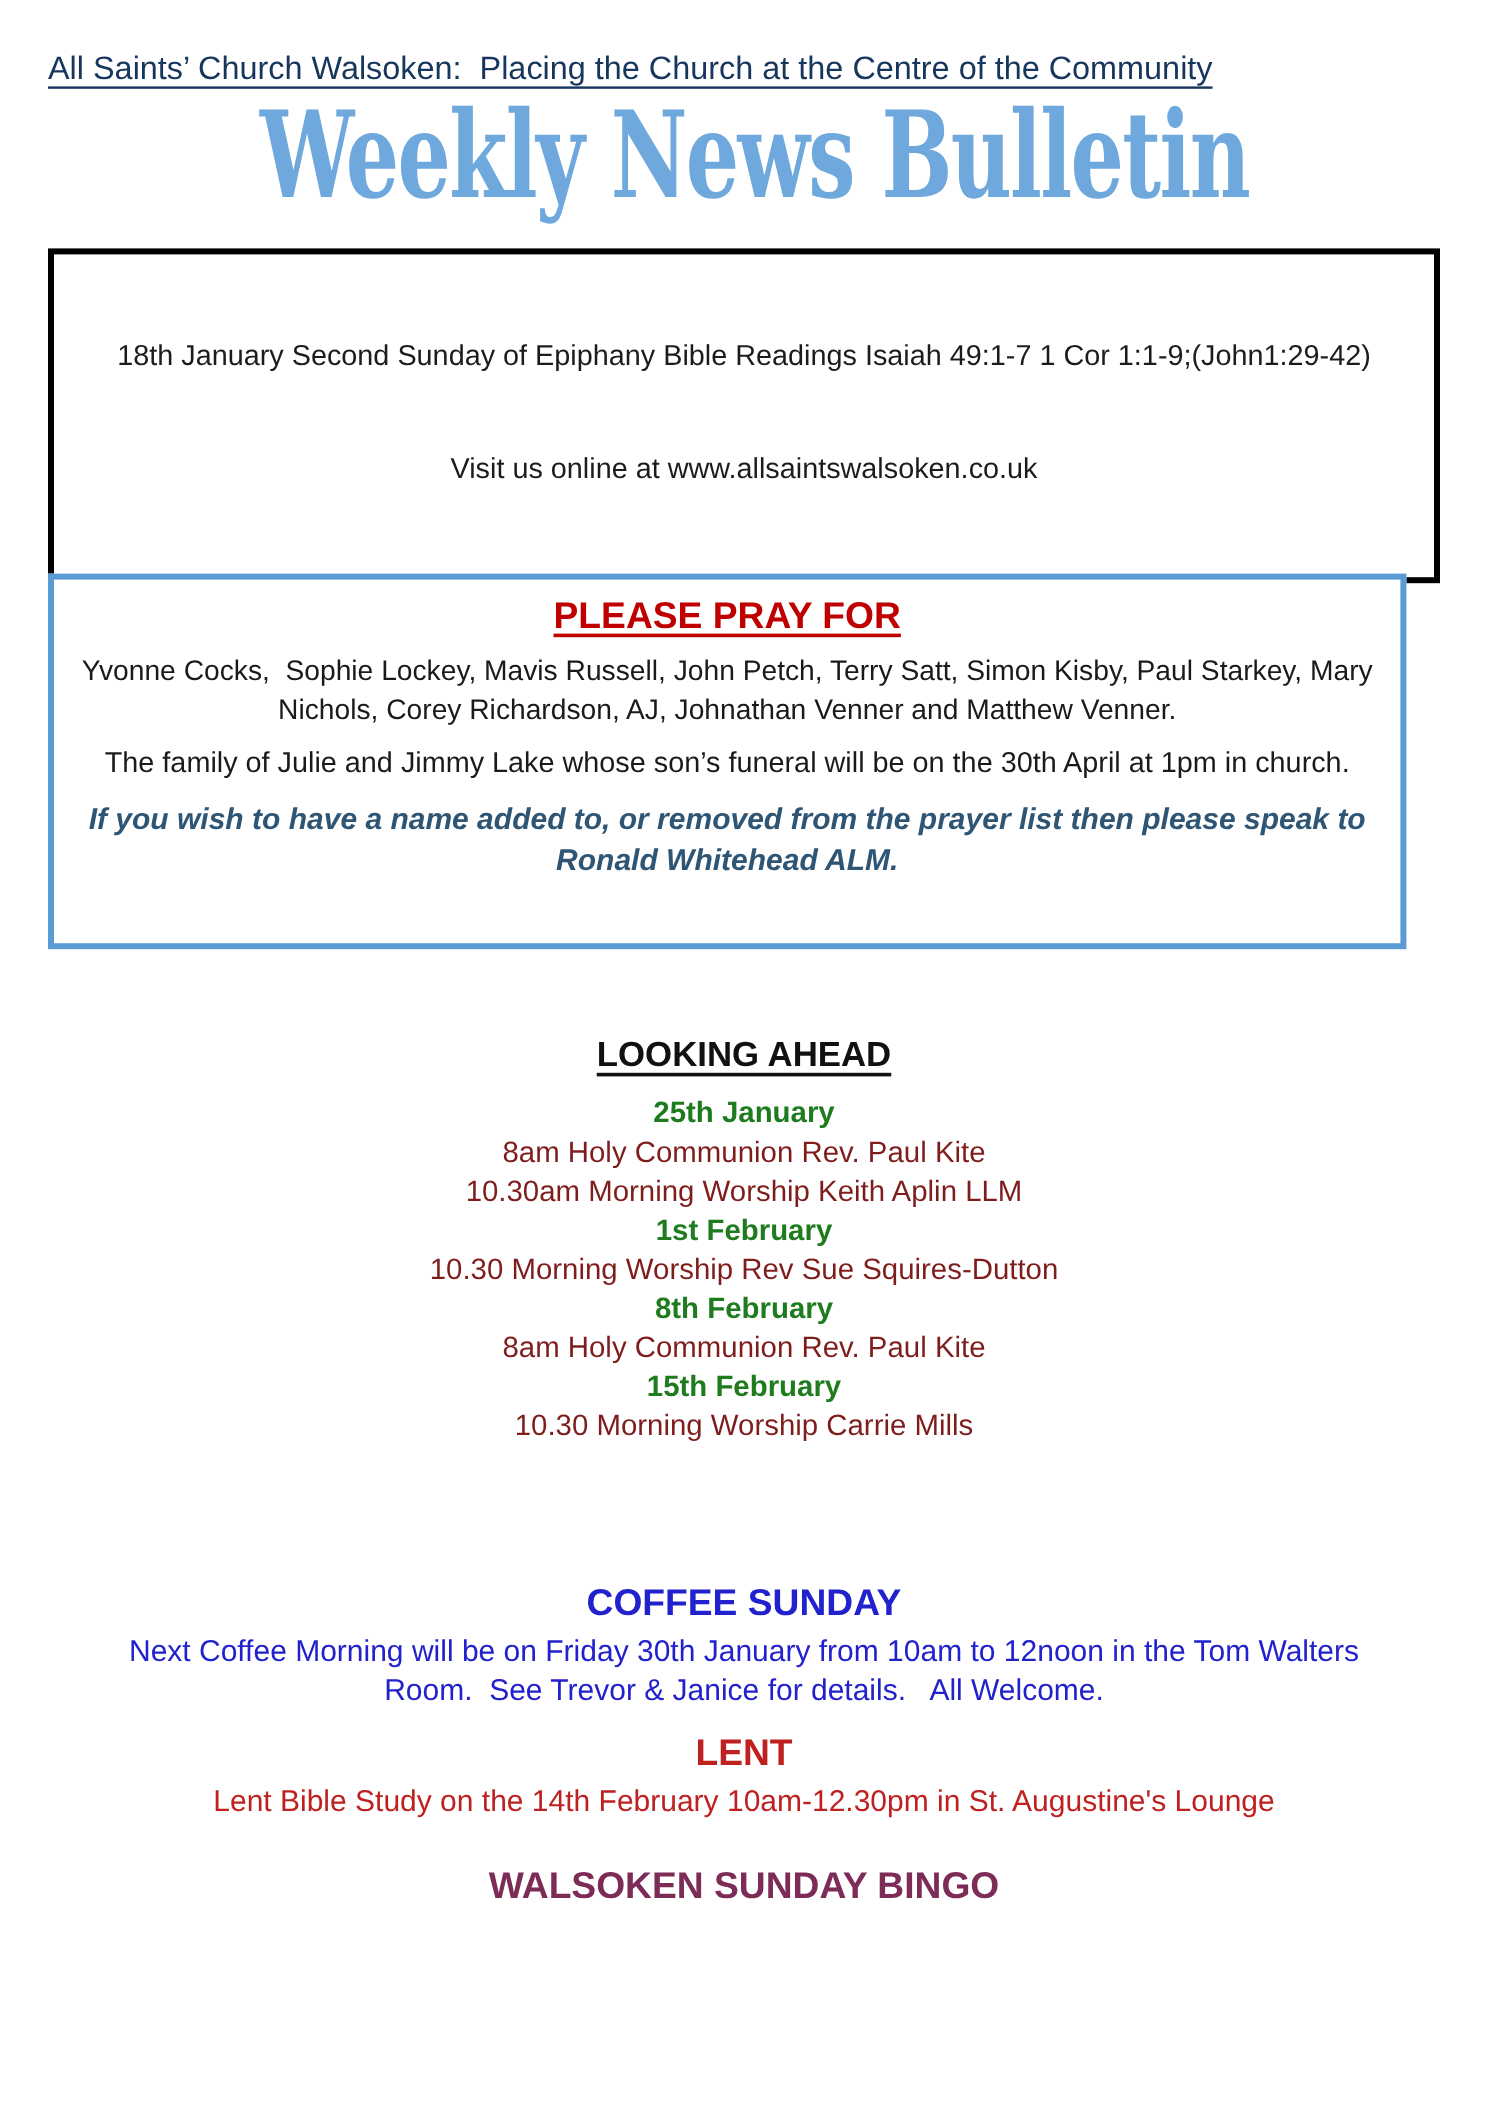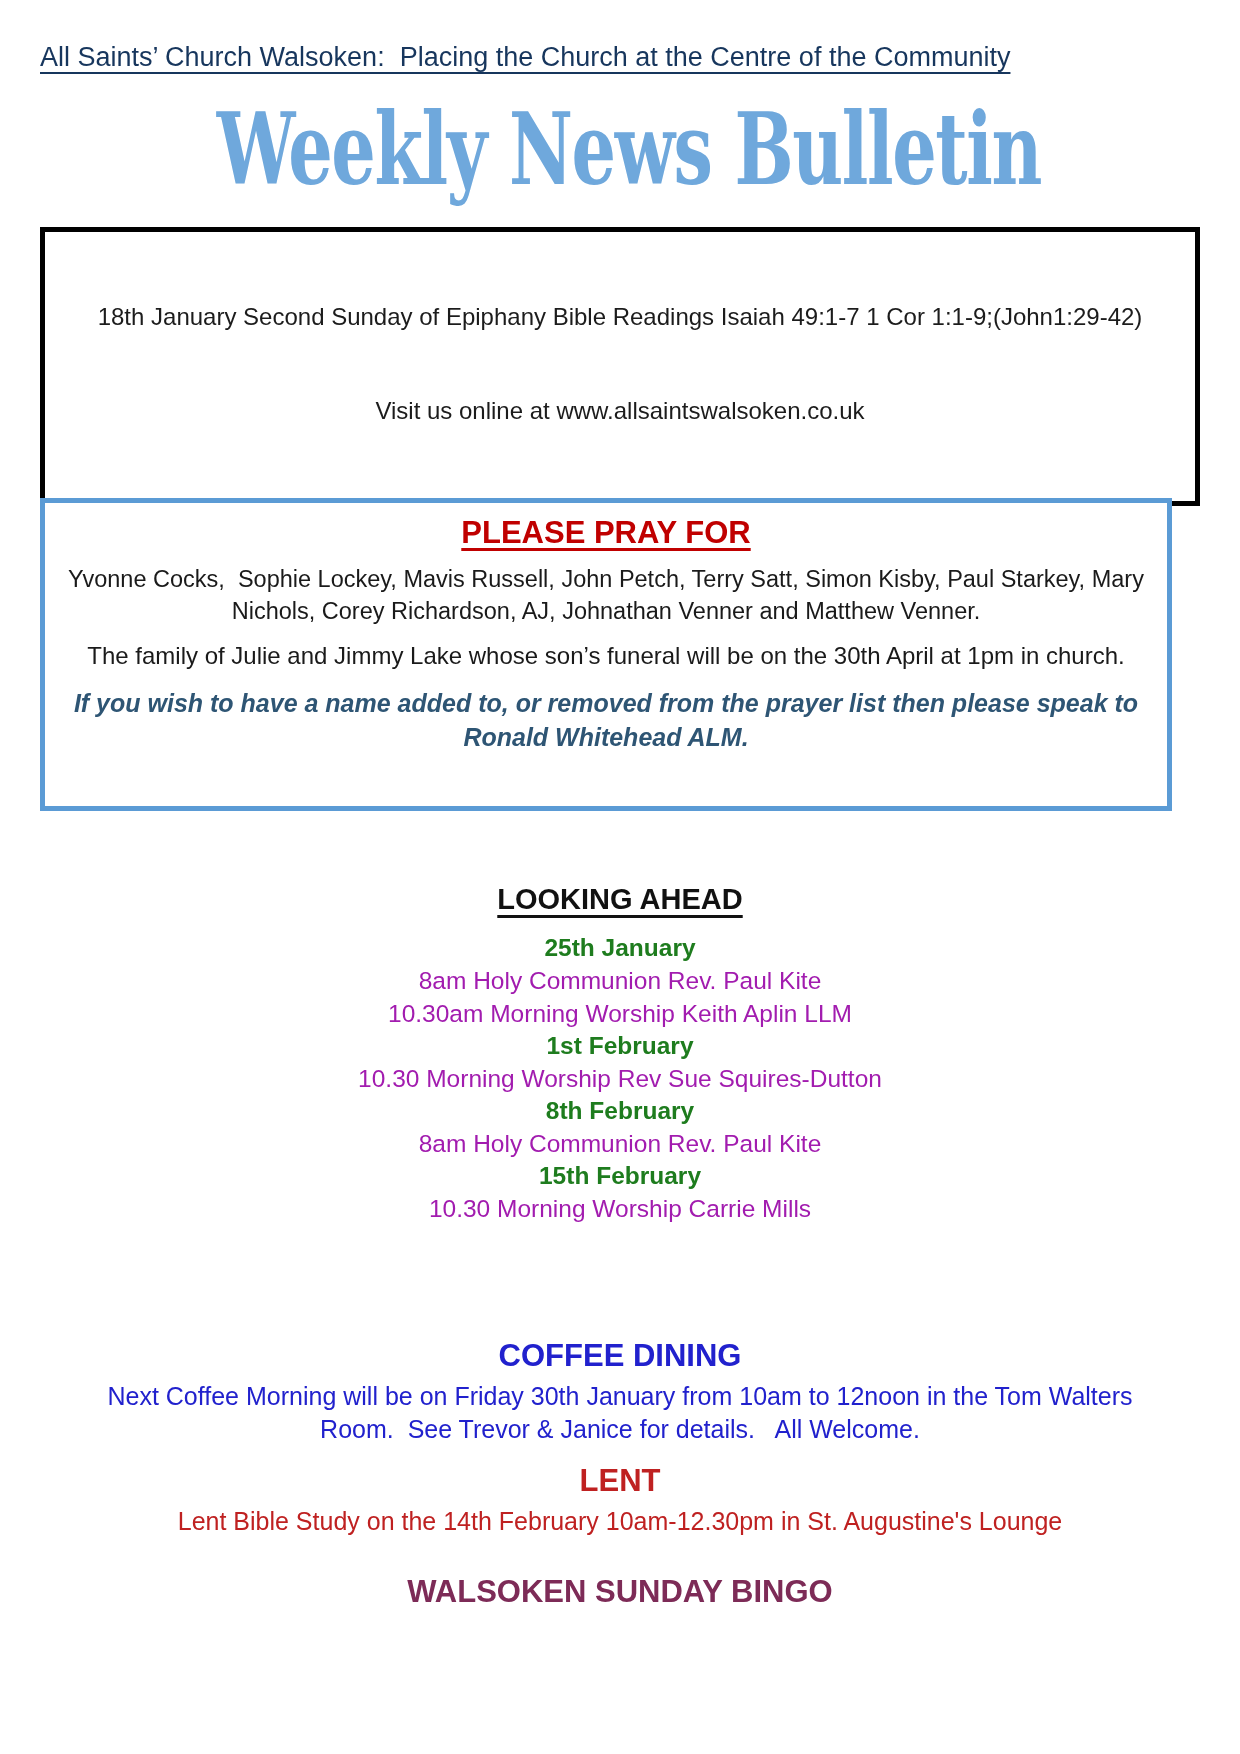--- a/index.html
+++ b/index.html
@@ -22,21 +22,21 @@
     color: var(--navy, #17365d);
     font-size: 27px;
     white-space: pre-wrap;
     text-decoration: underline;
     text-decoration-thickness: 2px;
     text-underline-offset: 6px;
     margin-bottom: 4px;
   }
   .title-wrap {
     height: 128px;
-    margin-top: 24px;
+    margin-top: 4px;
     text-align: center;
     overflow: visible;
   }
   .main-title {
     display: inline-block;
     font-family: "DejaVu Serif", serif;
     font-weight: bold;
     font-size: 100px;
     line-height: 1.05;
     letter-spacing: -2px;
@@ -109,21 +109,21 @@
     font-weight: bold;
     color: #111111;
     text-decoration: underline;
     text-decoration-thickness: 3px;
     text-underline-offset: 6px;
     margin-bottom: 16px;
   }
   .la-entry {
     font-size: 24.5px;
     line-height: 1.33;
-    color: #a21caf;
+    color: #7f1d1d;
   }
   .la-entry.entry-date {
     font-weight: bold;
     color: var(--green, #1e7c1e);
   }
   .extra-section {
     text-align: center;
     margin-top: 17px;
   }
   .sec-heading {
@@ -171,21 +171,21 @@
       <div class="la-entry entry-service">10.30am Morning Worship Keith Aplin LLM</div>
       <div class="la-entry entry-date">1st February</div>
       <div class="la-entry entry-service">10.30 Morning Worship Rev Sue Squires-Dutton</div>
       <div class="la-entry entry-date">8th February</div>
       <div class="la-entry entry-service">8am Holy Communion Rev. Paul Kite</div>
       <div class="la-entry entry-date">15th February</div>
       <div class="la-entry entry-service">10.30 Morning Worship Carrie Mills</div>
   </div>
 
   <div class="extra-section sec-coffee-morning" style="color: rgb(33, 33, 205);">
-      <div class="sec-heading">COFFEE DINING</div>
+      <div class="sec-heading">COFFEE SUNDAY</div>
       <div class="sec-body">Next Coffee Morning will be on Friday 30th January from 10am to 12noon in the Tom Walters
 Room.  See Trevor &amp; Janice for details.   All Welcome.</div>
     </div>
     <div class="extra-section sec-lent" style="color: rgb(191, 33, 33);">
       <div class="sec-heading">LENT</div>
       <div class="sec-body">Lent Bible Study on the 14th February 10am-12.30pm in St. Augustine's Lounge</div>
     </div>
     <div class="extra-section sec-walsoken-sunday-bingo" style="color: rgb(125, 43, 87);">
       <div class="sec-heading">WALSOKEN SUNDAY BINGO</div>
 

